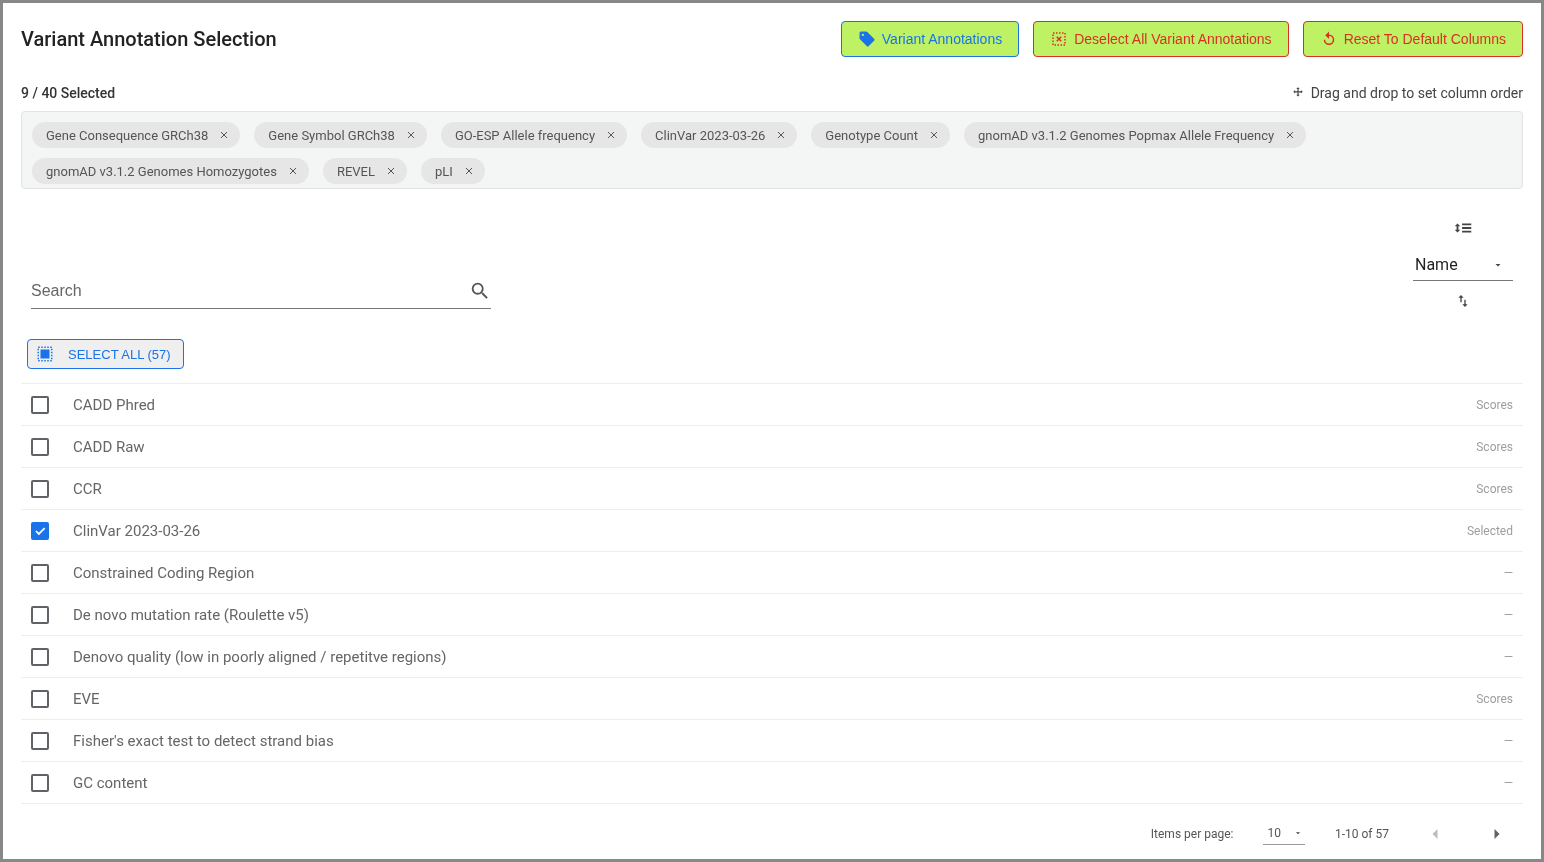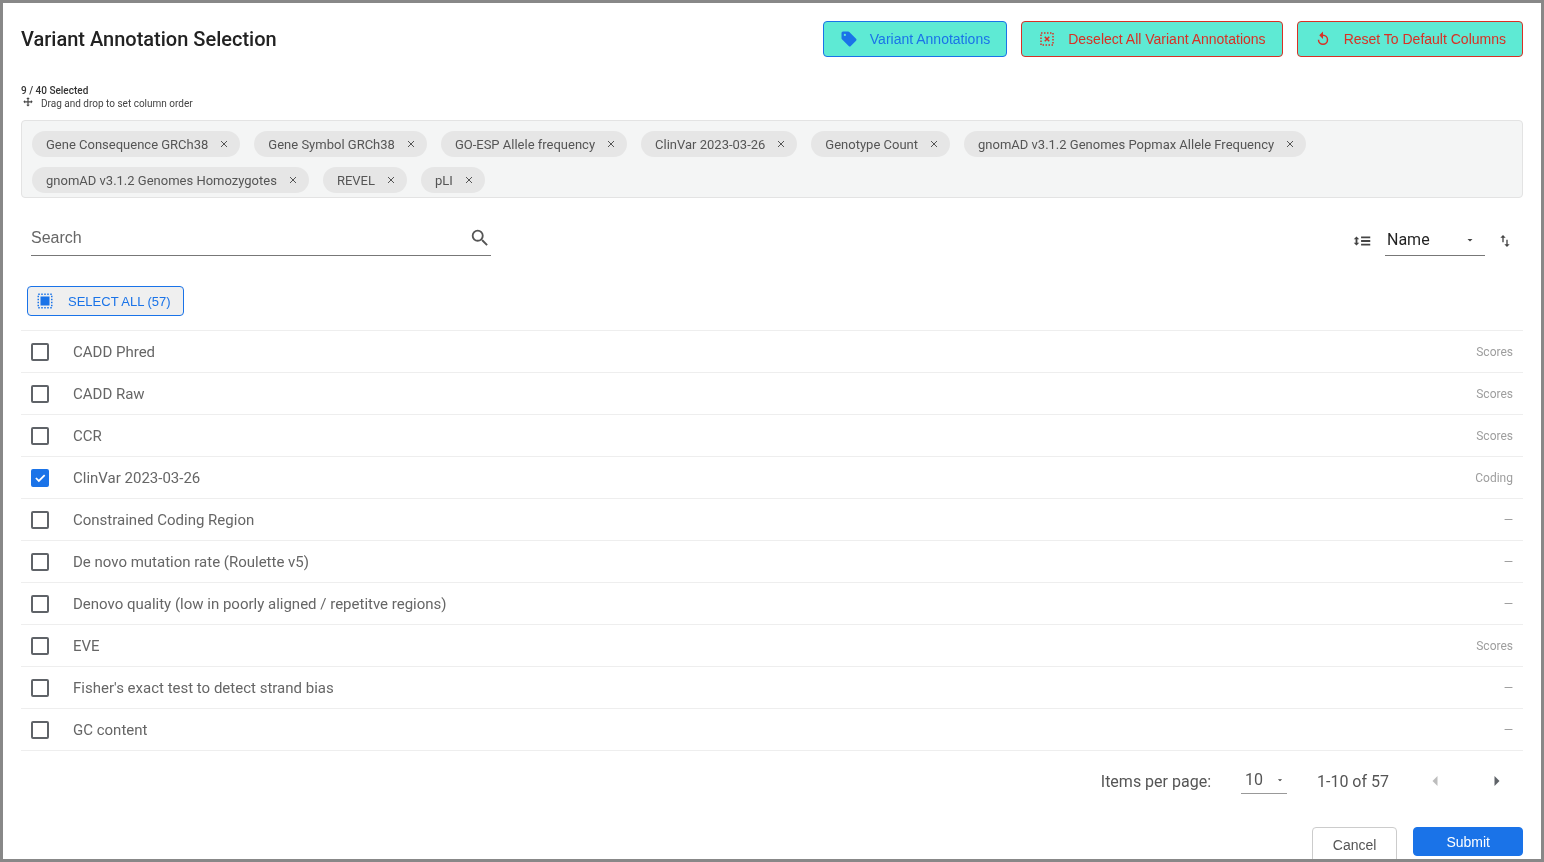--- a/index.html
+++ b/index.html
@@ -27,44 +27,43 @@
     font-weight: 500;
     color: #222;
   }
   .header-actions {
     display: flex;
     gap: 14px;
   }
   .btn {
     display: inline-flex;
     align-items: center;
-    gap: 12px;
+    gap: 6px;
     height: 36px;
     padding: 0 16px;
     border-radius: 4px;
     font-size: 14px;
     font-weight: 500;
     cursor: pointer;
-    background: #5eead4;
+    background: #bef264;
     border: 1px solid;
     white-space: nowrap;
   }
   .btn-blue { color: #1a73e8; border-color: #1a73e8; }
   .btn-red  { color: #d93025; border-color: #d93025; }
   .icon { width: 18px; height: 18px; display: inline-block; }
 
   
   .subheader {
     display: flex;
     justify-content: space-between;
-    font-size: 10px;
+    font-size: 14px;
     font-weight: 500;
     color: #333;
     margin-bottom: 10px;
-    flex-direction: column;
   }
   .drag-hint { display: flex; align-items: center; gap: 6px; color: #444; font-weight: 400; }
 
   
   .chip-area {
     background: #f4f5f5;
     border: 1px solid #e3e3e3;
     border-radius: 4px;
     padding: 10px 10px 4px 10px;
     display: flex;
@@ -103,21 +102,21 @@
   }
   .search-field input {
     border: none;
     outline: none;
     font-size: 16px;
     flex: 1;
     color: #666;
     background: transparent;
   }
   .search-field input::placeholder { color: #666; }
-  .sort-controls { display: flex; align-items: center; gap: 12px; }
+  .sort-controls { display: flex; align-items: center; gap: 12px; flex-direction: column; }
   .sort-select {
     display: flex; align-items: center; gap: 34px;
     border-bottom: 1px solid #777;
     padding: 4px 4px 6px 2px;
     font-size: 16px;
     min-width: 100px;
     cursor: pointer;
   }
 
   
@@ -161,21 +160,21 @@
   .checkbox.checked { background: #1a73e8; border-color: #1a73e8; }
   .row .label { flex: 1; color: #666; font-size: 15px; }
   .row .cat   { color: #9e9e9e; font-size: 12px; }
 
   
   .pagination {
     display: flex;
     justify-content: flex-end;
     align-items: center;
     gap: 30px;
-    font-size: 16px;
+    font-size: 12px;
     color: #555;
     margin-top: 14px;
     padding-right: 10px;
   }
   .pp-select {
     display: inline-flex;
     align-items: center;
     gap: 12px;
     border-bottom: 1px solid #999;
     padding: 2px 2px 4px 4px;
@@ -396,21 +395,21 @@
       <span class="label">CCR</span>
       <span class="cat">Scores</span>
     </div>
     <div class="row">
       <span class="checkbox checked">
         <svg viewBox="0 0 24 24" width="14" height="14" fill="none" stroke="#fff" stroke-width="3">
           <path d="M5 12l5 5L20 7"></path>
         </svg>
       </span>
       <span class="label">ClinVar 2023-03-26</span>
-      <span class="cat">Coding</span>
+      <span class="cat">Selected</span>
     </div>
     <div class="row">
       <span class="checkbox"></span>
       <span class="label">Constrained Coding Region</span>
       <span class="cat">—</span>
     </div>
     <div class="row">
       <span class="checkbox"></span>
       <span class="label">De novo mutation rate (Roulette v5)</span>
       <span class="cat">—</span>

